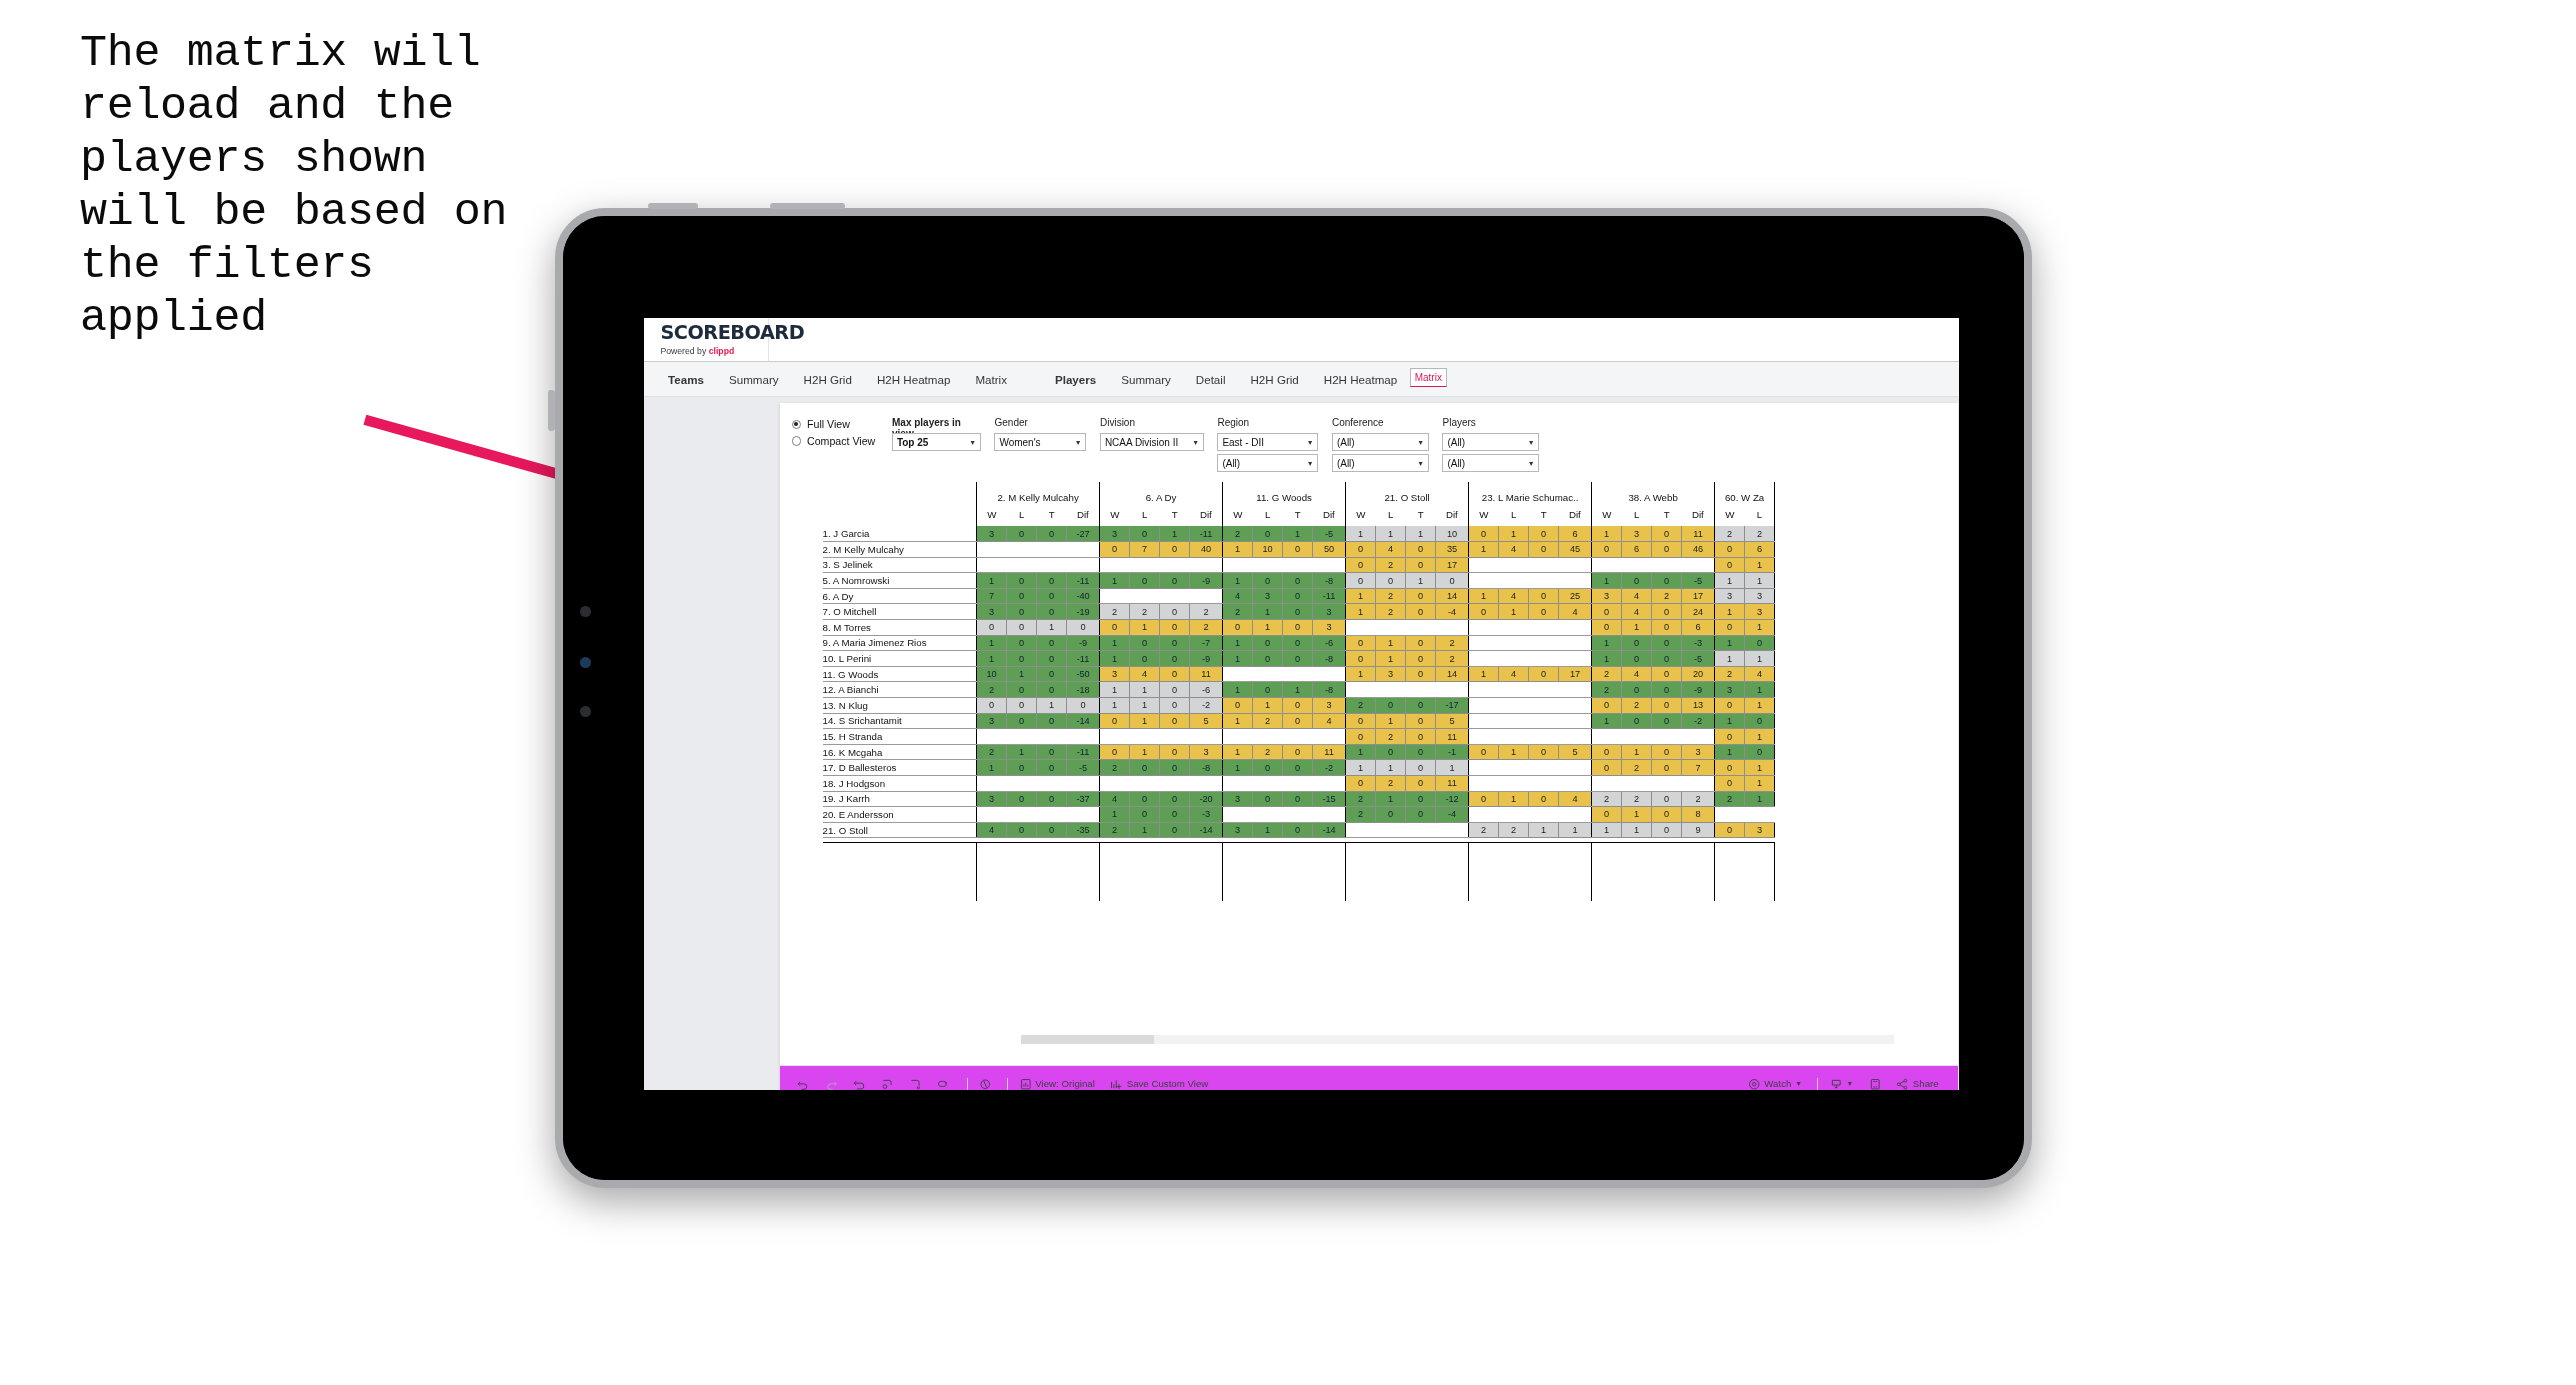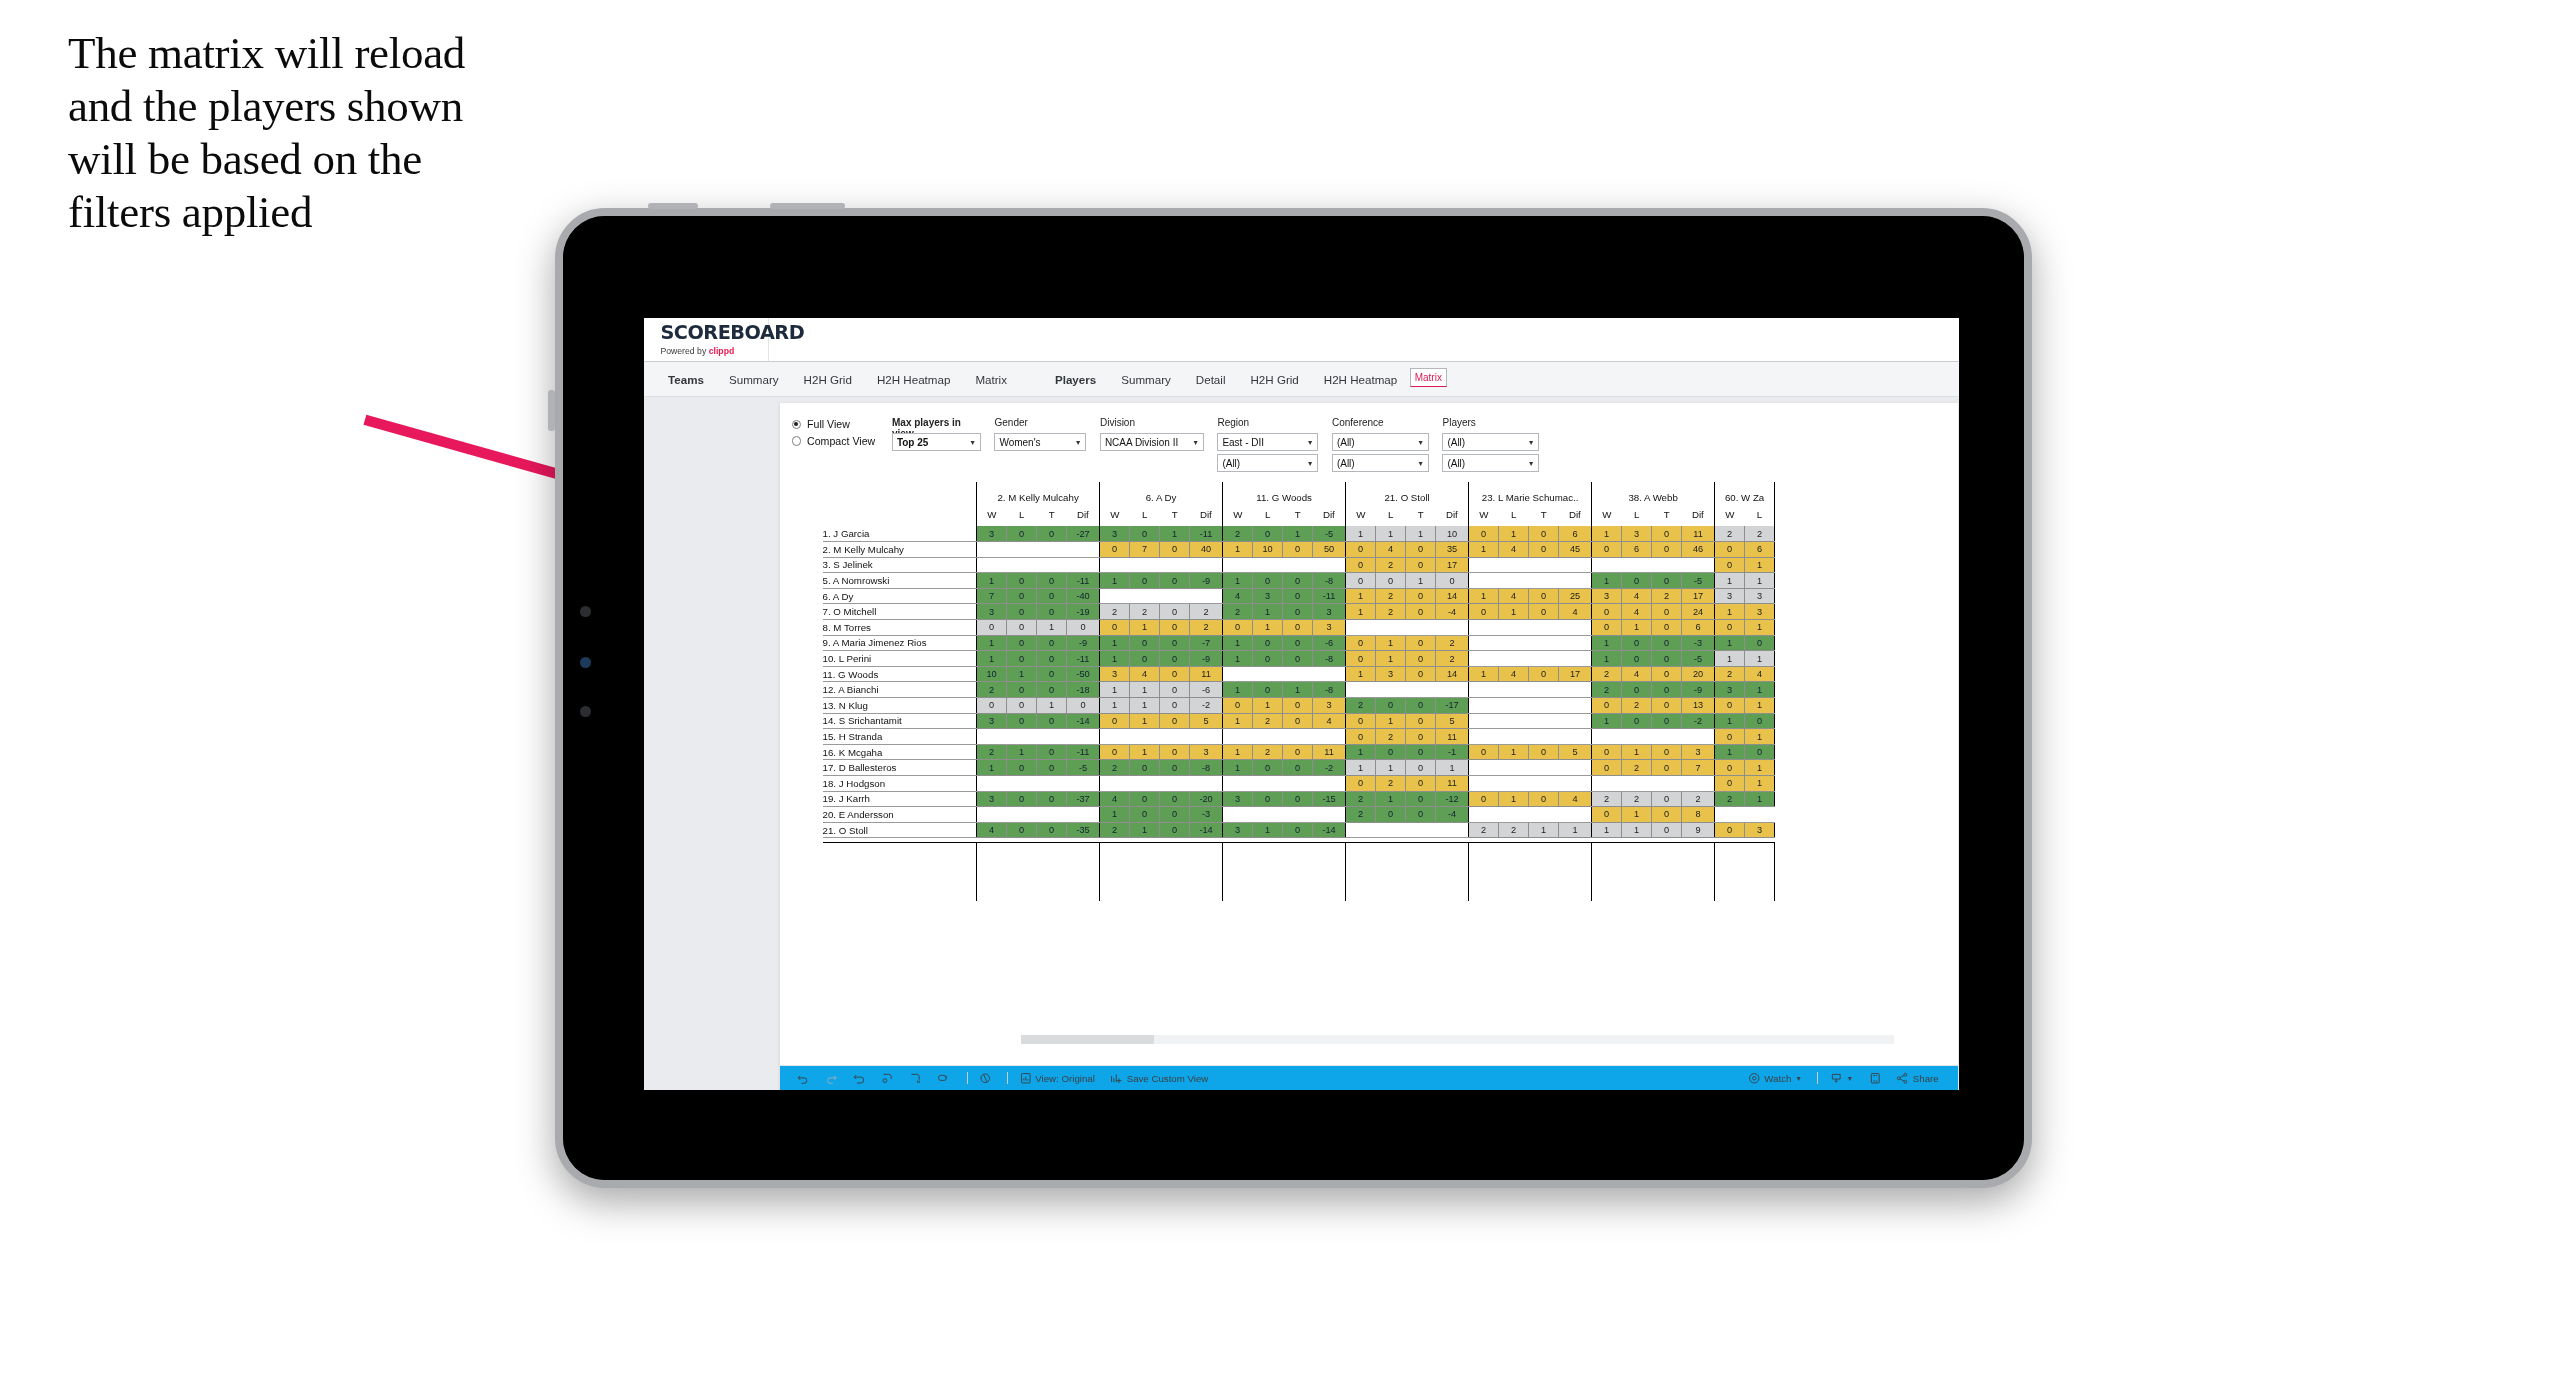--- a/index.html
+++ b/index.html
@@ -7,23 +7,23 @@
   body {
     width:2576px; height:1386px;
     background:#ffffff;
     font-family:"Liberation Sans", sans-serif;
     overflow:hidden;
     position:relative;
   }
 
   
   #annotation {
-    position:absolute; left:68px; top:27px; width:463px;
+    position:absolute; left:80px; top:27px; width:463px;
     font-size:45px; line-height:1.18; color:#0b0b0b;
-    font-family:Liberation Serif, serif;
+    font-family:Liberation Mono, monospace;
     letter-spacing:-0.3px;
   }
 
   
   #arrow-svg { position:absolute; left:357px; top:386px; width:627px; height:241px; }
 
   
   #tablet {
     position:absolute; left:555px; top:208px;
     width:1477px; height:980px;
@@ -134,22 +134,22 @@
   .tail-row td { height:58px; background:#fff; border:none; }
   .tail-row td.gl { border-left:1.9px solid #000; }
   .tail-row td.gr { border-right:1.9px solid #000; }
 
   
   #hscroll { position:absolute; left:241px; bottom:3.9px; width:873px; height:8.7px; background:#f1f2f3; }
   #hthumb { width:133px; height:8.7px; background:#dadbdd; }
 
   
   #toolbar {
-    position:absolute; left:0; bottom:0; width:100%; height:25px; background:#0ea5e9;
-    border-top:1px solid #e1e3e6; display:flex; align-items:center; padding-left:17.4px;
+    position:absolute; left:0; bottom:0; width:100%; height:25px; background:#d946ef;
+    border-top:1px solid #e1e3e6; display:flex; align-items:flex-end; padding-left:17.4px;
     font-size:9.7px; color:#3c4043;
   }
   .tb { margin-right:15.4px; display:flex; align-items:center; gap:3.9px; cursor:pointer; }
   .tb svg { display:block; }
   .tbsep { width:1px; height:12.5px; background:#c9ccd0; margin:0 11.6px 0 0; }
   .tbspace { flex:1; }
 </style>
 </head>
 <body>
 

